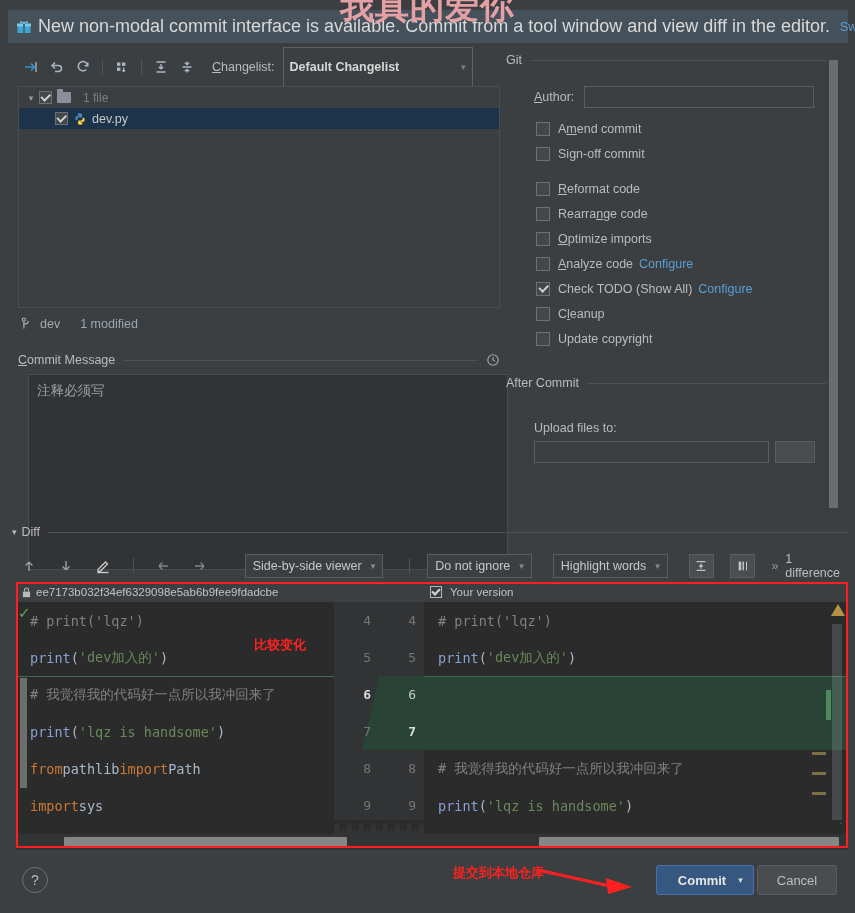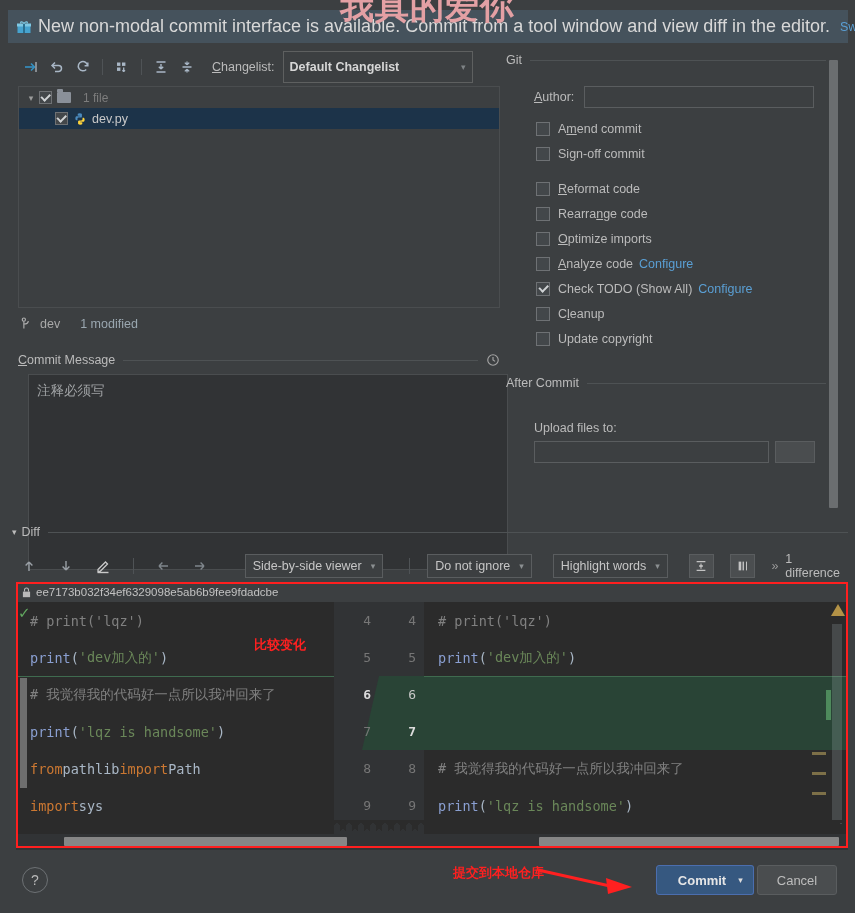--- a/index.html
+++ b/index.html
@@ -55,21 +55,21 @@
     display: flex; align-items: center; height: 30px; padding-left: 10px; gap: 0px;
   }
   .tb-btn {
     width: 26px; height: 24px; display: flex; align-items: center; justify-content: center;
     color: #a9b7c6;
   }
   .tb-sep { width: 1px; height: 16px; background: #4f5356; margin: 0 6px; }
   .cl-label { margin-left: 12px; color: #bbbbbb; font-size: 12.5px; }
   .cl-label u { text-decoration: underline; }
   .cl-combo {
-    margin-left: 8px; width: 190px; height: 32px;
+    margin-left: 8px; width: 190px; height: 40px;
     border: 1px solid #5e6060; background: #3c3f41;
     display: flex; align-items: center; padding: 0 6px;
     color: #d6d6d6; font-weight: bold; font-size: 12.5px;
   }
   .cl-combo .arrow { margin-left: auto; color: #7f8386; font-size: 9px; }
 
   
   .tree {
     position: absolute; left: 10px; top: 34px; width: 482px; height: 222px;
     background: #3c3f41; border: 1px solid #4a4d4f;
@@ -563,20 +563,24 @@
     <div class="diff-titlebar">
       <div class="dtl-left">
         <span class="lock-ico">
           <svg width="9" height="11" viewBox="0 0 10 12">
             <rect x="1" y="5" width="8" height="6.2" fill="#b9b9b9"></rect>
             <path d="M2.8 5V3.2a2.2 2.2 0 014.4 0V5" fill="none" stroke="#b9b9b9" stroke-width="1.2"></path>
           </svg>
         </span>
         <span class="dtl-text">ee7173b032f34ef6329098e5ab6b9fee9fdadcbe</span>
       </div>
+      <div class="dtl-right">
+        <span class="dtl-cb"></span>
+        <span class="dtl-text">Your version</span>
+      </div>
     </div>
 
     <div class="diff-cols">
 
       <div class="code-pane lp">
         <div class="ins-line" style="left:0; right:0; top:74px;"></div>
         <div class="chk-ok" style="left:2px; top:2px;">✓</div>
         <div style="position:absolute;left:4px;top:76px;width:7px;height:110px;background:#6e6e6e;"></div>
         <div id="left-lines">
             <div class="cl-line">

